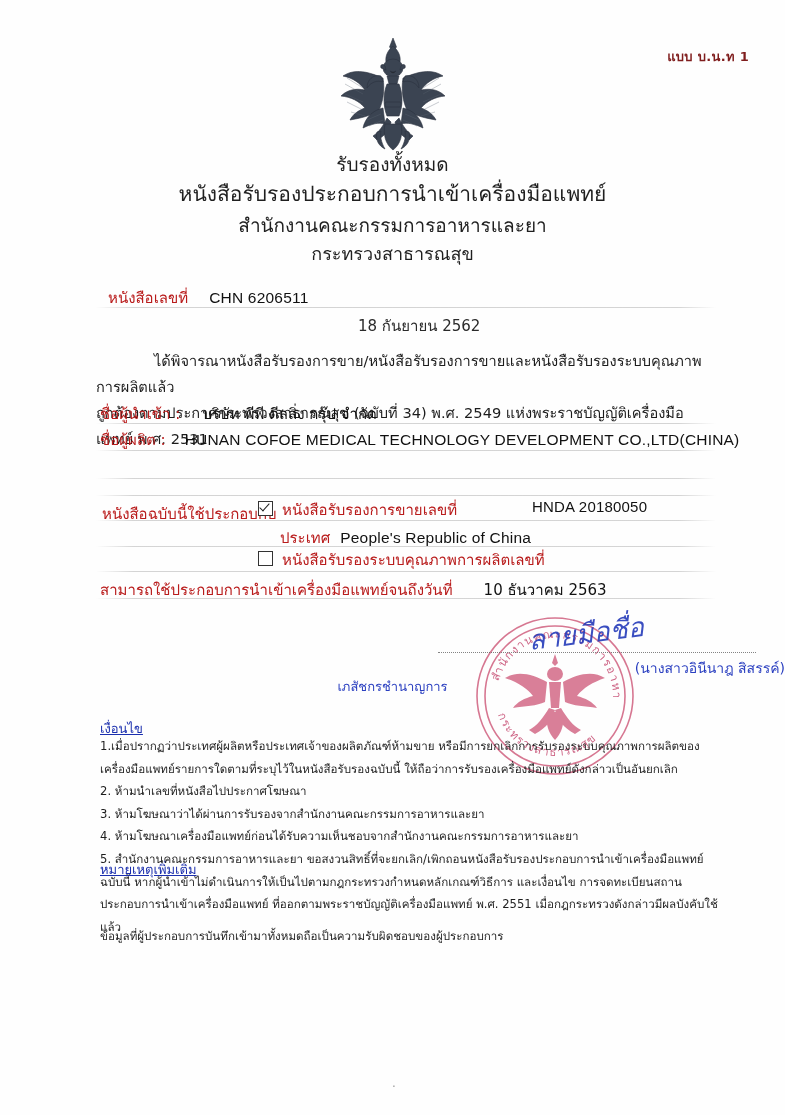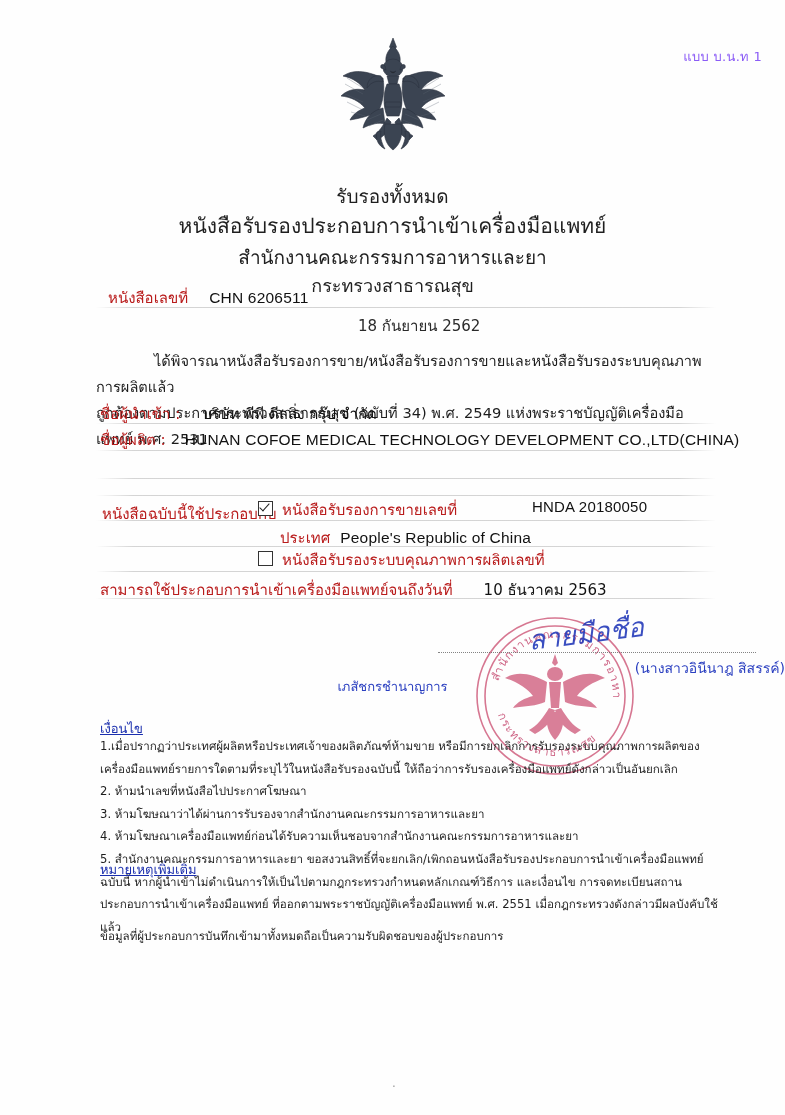--- a/index.html
+++ b/index.html
@@ -18,45 +18,45 @@
     height: 1115px;
     margin: 0 auto;
     background: #fefefe;
     overflow: hidden;
   }
 
   
   .form-code {
     position: absolute;
     top: 46px;
-    right: 23px;
+    right: 36px;
     font-size: 13px;
-    color: #8b5cf6;
+    color: #7f1d1d;
     letter-spacing: .3px;
+    font-weight: bold;
   }
 
   
   .emblem {
     position: absolute;
     top: 32px;
     left: 50%;
     transform: translateX(-50%);
     width: 122px;
     height: 124px;
   }
   .emblem svg { display: block; width: 100%; height: 100%; }
 
   
   .titles {
     position: absolute;
     top: 150px;
     left: 0;
     width: 100%;
     text-align: center;
-    margin-top: 32px;
   }
   .titles div {
     color: #1f1f1f;
     line-height: 1.52;
   }
   .title-approve { font-size: 19px; }
   .title-main    { font-size: 21px; }
   .title-org     { font-size: 19px; }
   .title-min     { font-size: 18px; }
 

